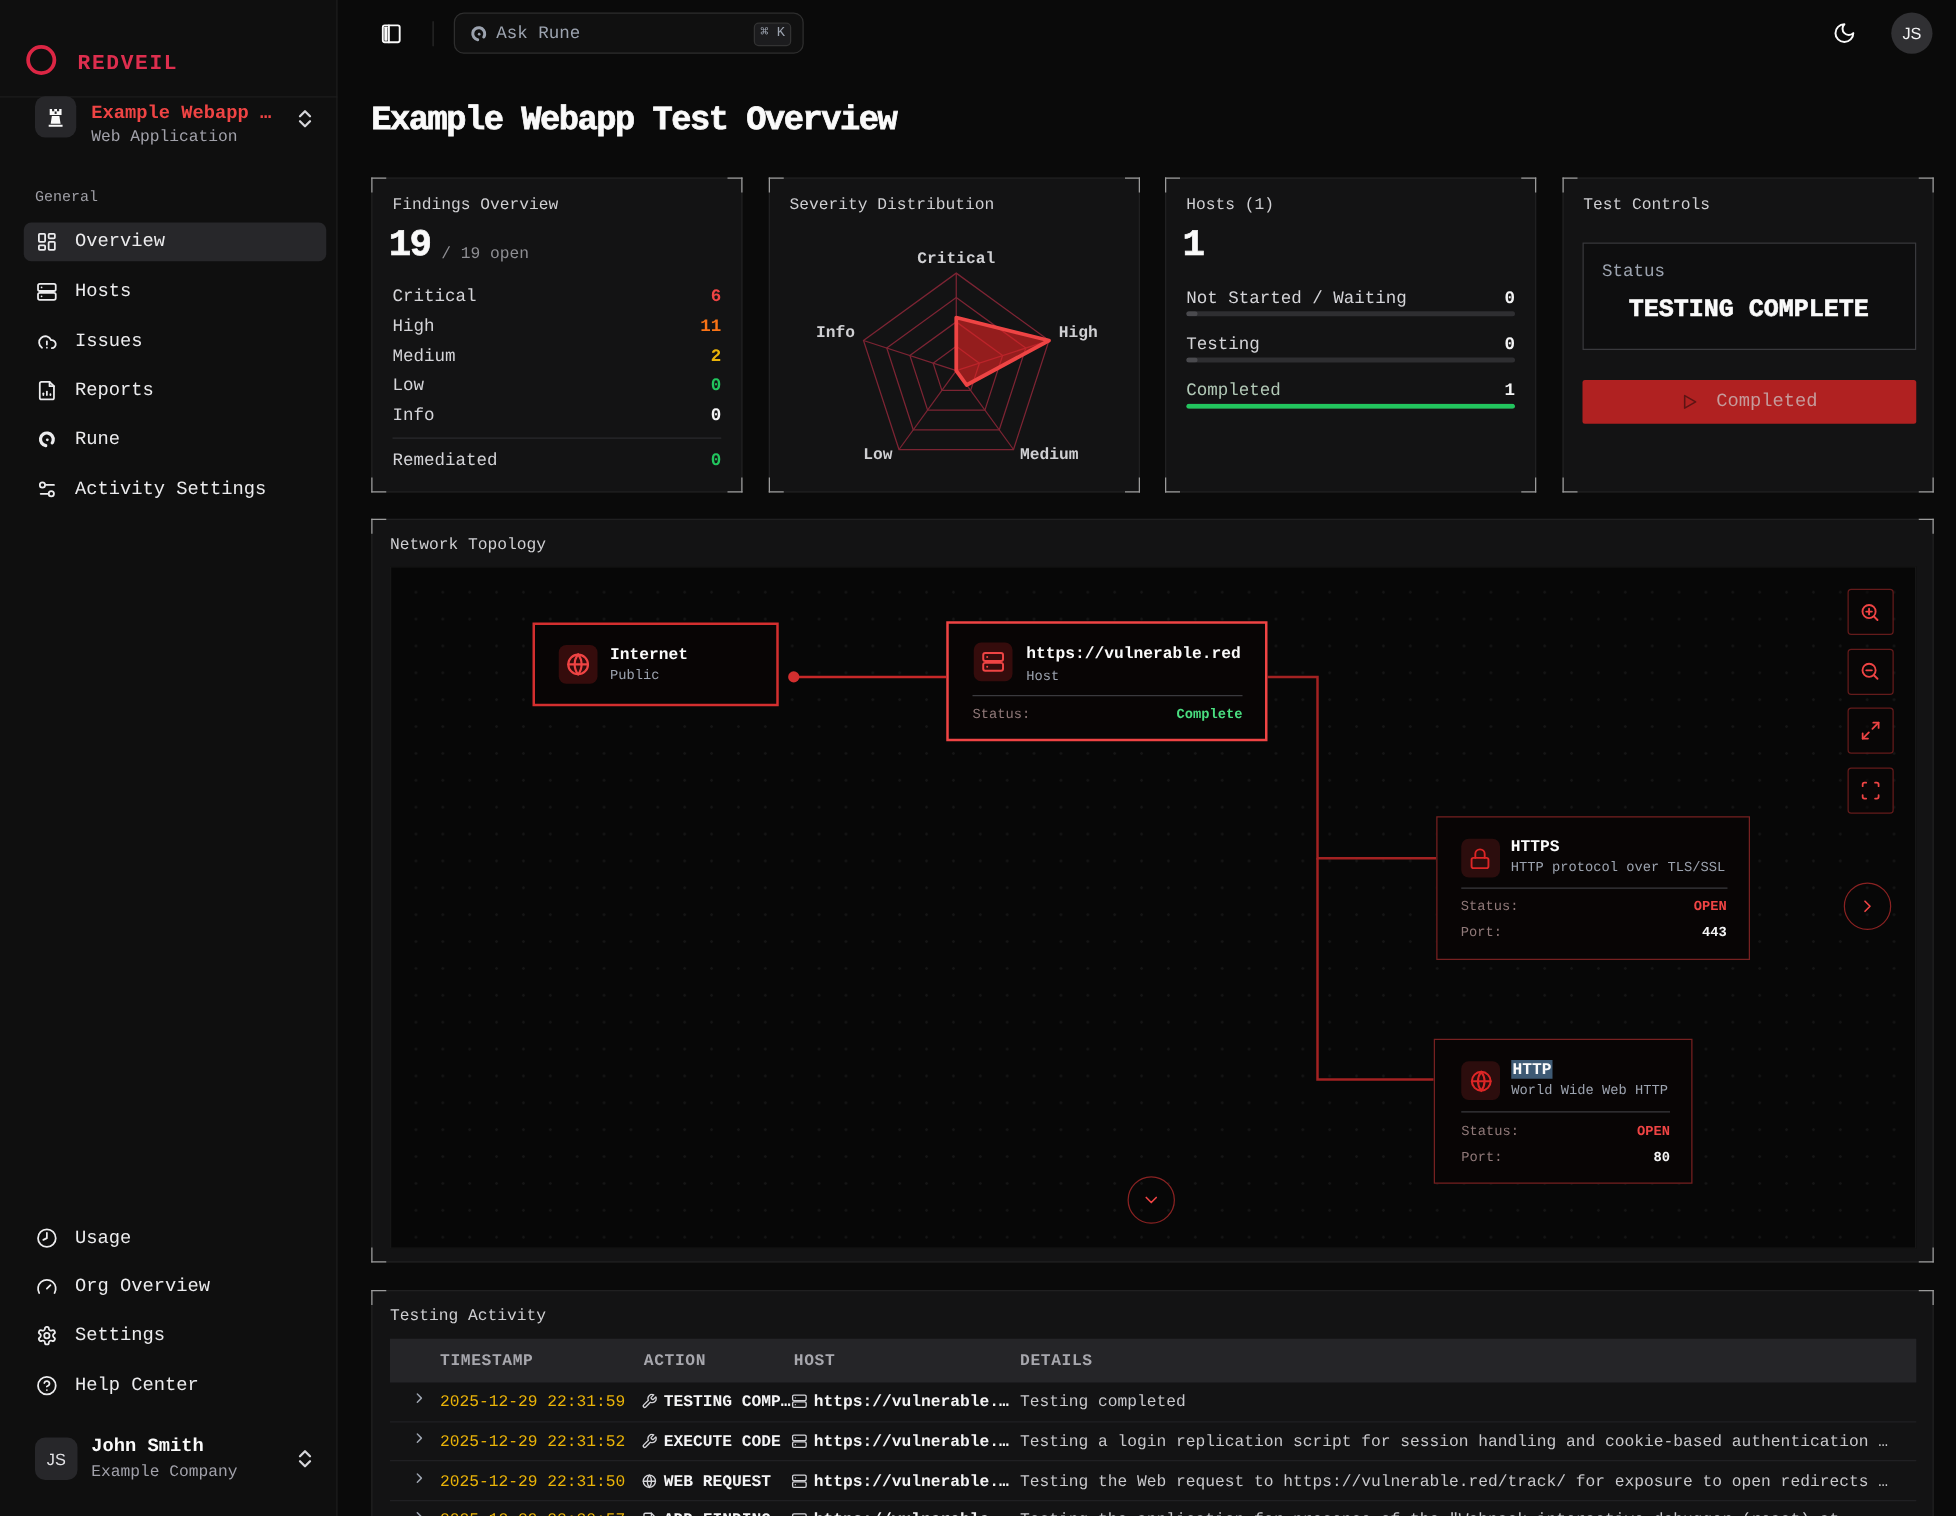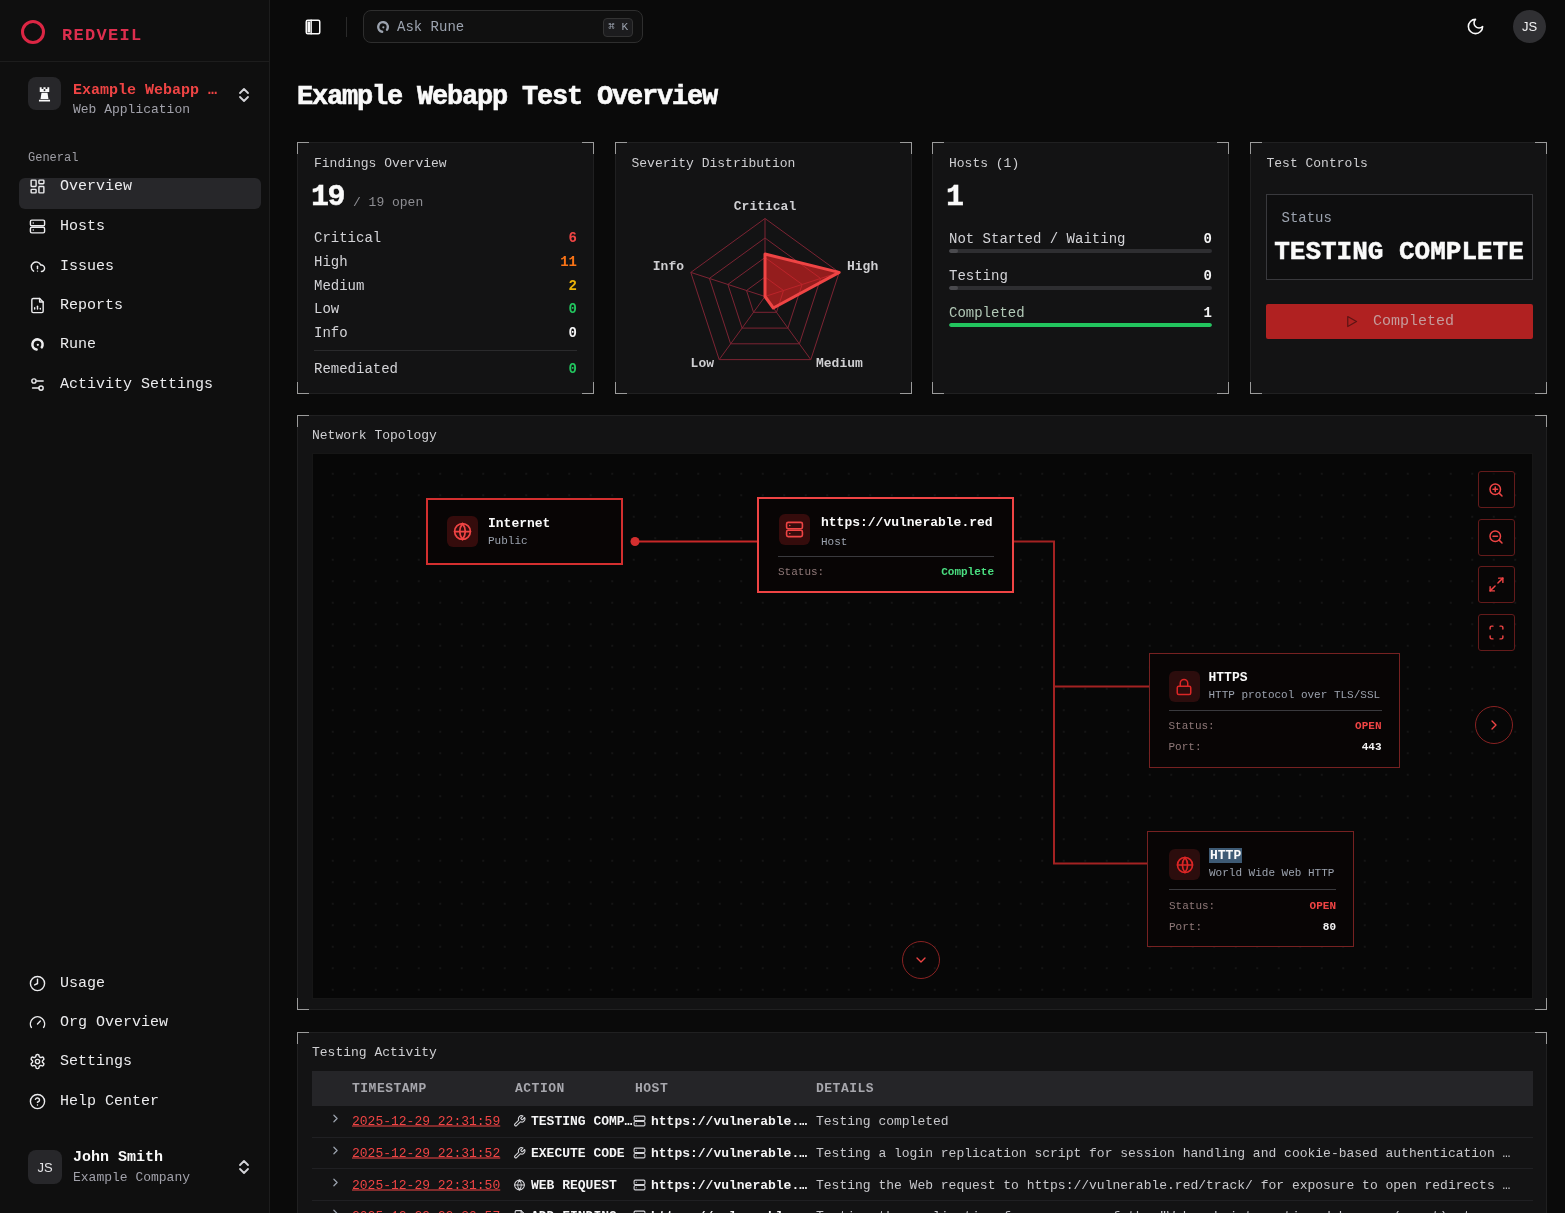--- a/index.html
+++ b/index.html
@@ -2,30 +2,30 @@
 <html><head>
 <meta charset="utf-8">
 <style>
 * { margin:0; padding:0; box-sizing:border-box; }
 html,body { width:1565px; height:1213px; background:#0a0a0a; overflow:hidden; }
 body { font-family:"Liberation Mono", monospace; color:#fafafa; }
 #app { position:relative; width:1565px; height:1213px; }
 
 
 #sidebar { position:absolute; left:0; top:0; width:270px; height:1213px; background:#0f0f0f; border-right:1px solid #1d1d1d; }
-#logo-row { position:absolute; left:0; top:0; width:270px; height:62px; border-bottom:1px solid #1d1d1d; }
+#logo-row { position:absolute; left:0; top:16px; width:270px; height:62px; border-bottom:1px solid #1d1d1d; }
 #logo-ring { position:absolute; left:21px; top:20px; width:24px; height:24px; border:3.5px solid #dc2644; border-radius:50%; }
 #logo-text { position:absolute; left:62px; top:26px; font-size:17px; font-weight:bold; letter-spacing:1.3px; color:#dd2e4e; }
 #proj { position:absolute; left:0; top:62px; width:270px; height:66px; }
 #proj-icon { position:absolute; left:28px; top:15px; width:33px; height:33px; background:#27272a; border-radius:8px; display:flex; align-items:center; justify-content:center; }
 #proj-name { position:absolute; left:73px; top:20px; font-size:15px; font-weight:bold; color:#ef4444; }
 #proj-sub { position:absolute; left:73px; top:40px; font-size:13px; color:#a1a1aa; }
 .updown { position:absolute; }
 #sec-general { position:absolute; left:28px; top:151px; font-size:12px; color:#9f9fa6; }
-.nav { position:absolute; left:19px; width:242px; height:31px; border-radius:6px; display:flex; color:#ececee; }
+.nav { position:absolute; left:19px; width:242px; height:31px; border-radius:6px; display:flex; align-items:center; color:#ececee; }
 .nav svg { margin-left:10px; flex:none; }
 .nav span { margin-left:14px; font-size:15px; }
 .nav.active { background:#27272a; }
 #user-row { position:absolute; left:0; top:1144px; width:270px; height:50px; }
 #user-av { position:absolute; left:28px; top:6px; width:34px; height:34px; background:#27272a; border-radius:8px; display:flex; align-items:center; justify-content:center; font-size:13px; color:#e4e4e7; font-family:"Liberation Sans",sans-serif; }
 #user-name { position:absolute; left:73px; top:5px; font-size:15px; font-weight:bold; }
 #user-sub { position:absolute; left:73px; top:26px; font-size:13px; color:#a1a1aa;text-align:center; }
 
 
 #btn-toggle { position:absolute; left:297px; top:11px; width:32px; height:32px; border-radius:6px; display:flex; align-items:center; justify-content:center; }
@@ -56,21 +56,21 @@
 .bigsub { position:absolute; left:55px; top:52px; font-size:13px; color:#8e8e93; }
 .frow { position:absolute; left:16px; right:16px; height:20px; font-size:14px; color:#d4d4d8; }
 .frow b { position:absolute; right:0; font-weight:bold; }
 .sep { position:absolute; left:16px; right:16px; height:1px; background:#2a2a2c; }
 .c-red { color:#ef4444; } .c-orange { color:#f97316; } .c-amber { color:#eab308; }
 .c-green { color:#22c55e; } .c-white { color:#f4f4f5; }
 .hbar { position:absolute; left:16px; right:16px; height:4px; border-radius:2px; background:#2e2e31; overflow:hidden; }
 .hbar i { position:absolute; left:0; top:0; bottom:0; border-radius:2px; background:#22c55e; }
 #status-box { position:absolute; left:15px; top:51px; width:267px; height:86px; background:#0e0e0f; border:1px solid #39393d; }
 #status-box .s1 { position:absolute; left:15px; top:15px; font-size:14px; color:#9ca3af; }
-#status-box .s2 { position:absolute; left:50%; transform:translateX(-50%); top:42px; font-size:26px; font-weight:bold; letter-spacing:0px; white-space:nowrap; -webkit-text-stroke:0.5px #fafafa; }
+#status-box .s2 { position:absolute; left:50%; transform:translateX(-50%); top:42px; font-size:20px; font-weight:bold; letter-spacing:0px; white-space:nowrap; -webkit-text-stroke:0.5px #fafafa; }
 #btn-completed { position:absolute; left:15px; top:161px; width:267px; height:35px; background:#b02121; border-radius:2px; display:flex; align-items:center; justify-content:center; }
 #btn-completed span { font-size:15px; color:#c59b9b; margin-left:14px; }
 
 
 #topo { left:297px; top:415px; width:1250px; height:595px; }
 #canvas { position:absolute; left:14px; top:36.5px; width:1221px; height:546px; background:#070707; border:1px solid #161616;
   background-image:radial-gradient(circle, #151515 1px, transparent 1.2px); background-size:21.5px 21.5px; background-position:9px 9px; }
 .node { position:absolute; background:#080505; }
 .node .ntitle { font-size:13px; font-weight:bold; color:#fafafa; white-space:nowrap; }
 .node .nsub { font-size:11px; color:#9ca3af; white-space:nowrap; }
@@ -85,21 +85,21 @@
 .circbtn { position:absolute; width:38px; height:38px; border:1px solid #892222; border-radius:50%; display:flex; align-items:center; justify-content:center; }
 
 
 #activity { left:297px; top:1032px; width:1250px; height:236px; }
 #table { position:absolute; left:14px; top:38px; width:1221px; }
 #thead { position:relative; height:35px; background:#252528; }
 #thead span { position:absolute; top:10px; font-size:13px; font-weight:bold; color:#a7a7ad; letter-spacing:0.5px; }
 .trow { position:relative; height:31.7px; border-bottom:1px solid #202023; }
 .trow > * { position:absolute; top:50%; transform:translateY(-50%); white-space:nowrap; }
 .t-chev { left:17px; color:#9ca3af; }
-.t-ts { left:40px; font-size:13px; color:#ef4444;text-decoration:underline; }
+.t-ts { left:40px; font-size:13px; color:#eab308; }
 .t-act { left:201px; font-size:13px; font-weight:bold; color:#f4f4f5; display:flex; align-items:center; gap:5px; }
 .t-host { left:321px; font-size:13px; font-weight:bold; color:#f4f4f5; display:flex; align-items:center; gap:5px; }
 .t-det { left:504px; font-size:13px; color:#c8c8cc; }
 </style>
 </head>
 <body>
 <div id="app">
   <aside id="sidebar">
     <div id="logo-row">
       <div id="logo-ring"></div>

